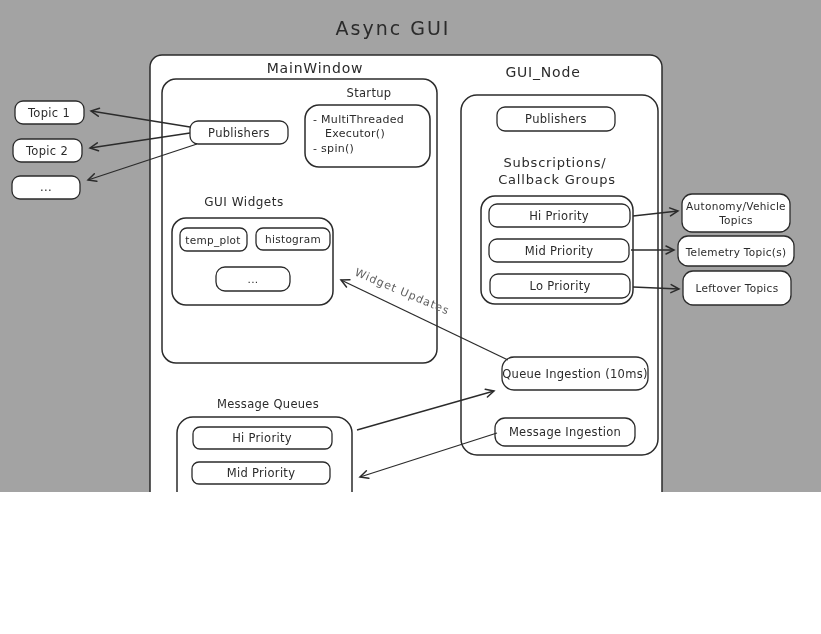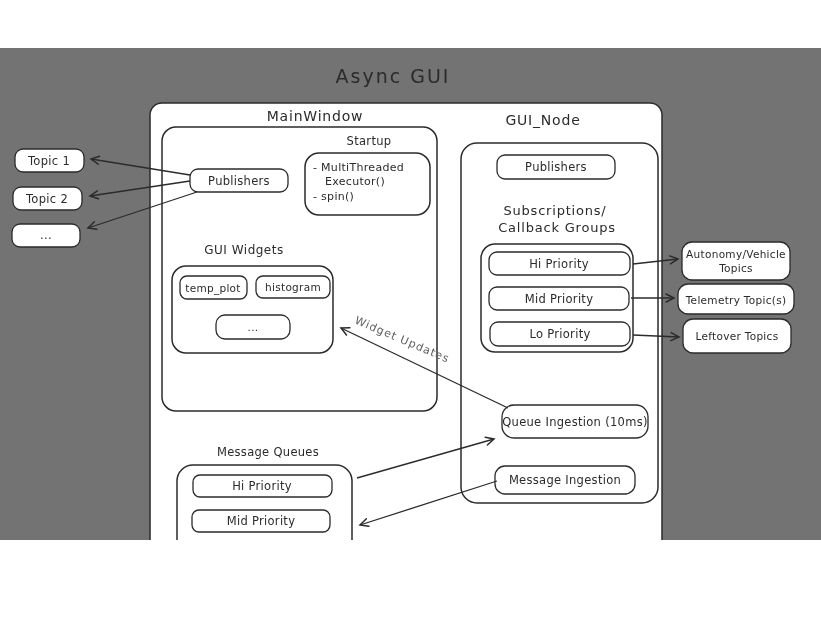--- a/index.html
+++ b/index.html
@@ -1,16 +1,16 @@
 <!DOCTYPE html>
 <html><head>
 <meta charset="utf-8">
 <style>
   html,body { margin:0; padding:0; background:#ffffff; }
-  .stage { width:821px; height:492px; position:relative; background:#737373;margin-top:48px; }
+  .stage { width:821px; height:492px; position:relative; background:#a3a3a3; }
   svg { display:block; }
   text {
     font-family:"DejaVu Sans", sans-serif;
     fill:#2b2b2b;
     letter-spacing:0.3px;
   }
   .box  { fill:#ffffff; stroke:#2b2b2b; stroke-width:1.5; }
   .thin { stroke-width:1.3; }
   .edge { stroke:#2b2b2b; stroke-width:1.3; fill:none; }
   .t-title { font-size:19px; letter-spacing:2px; }

